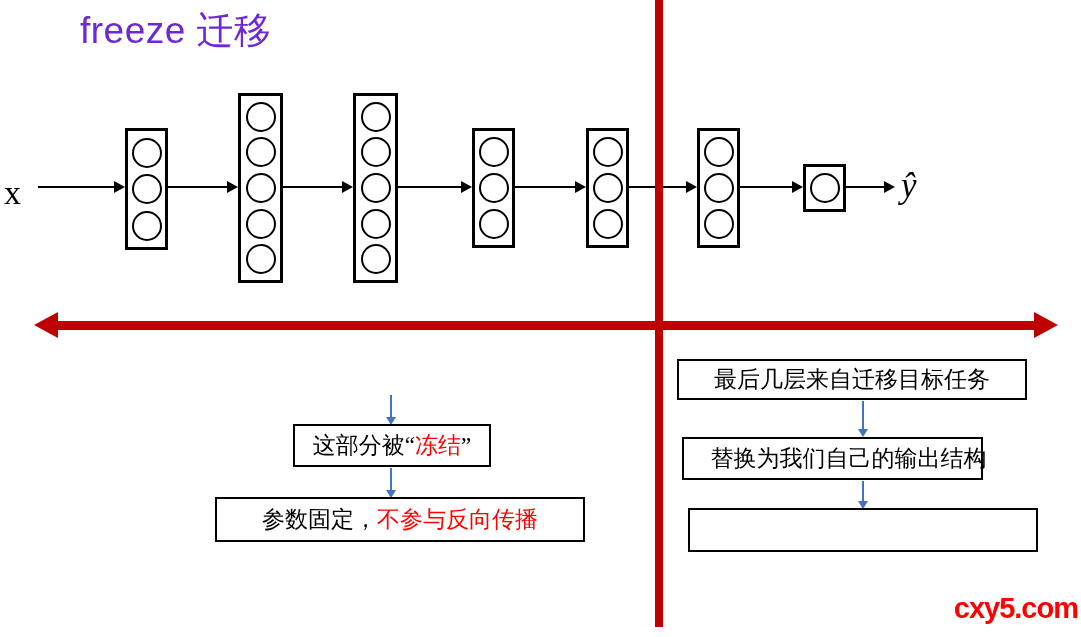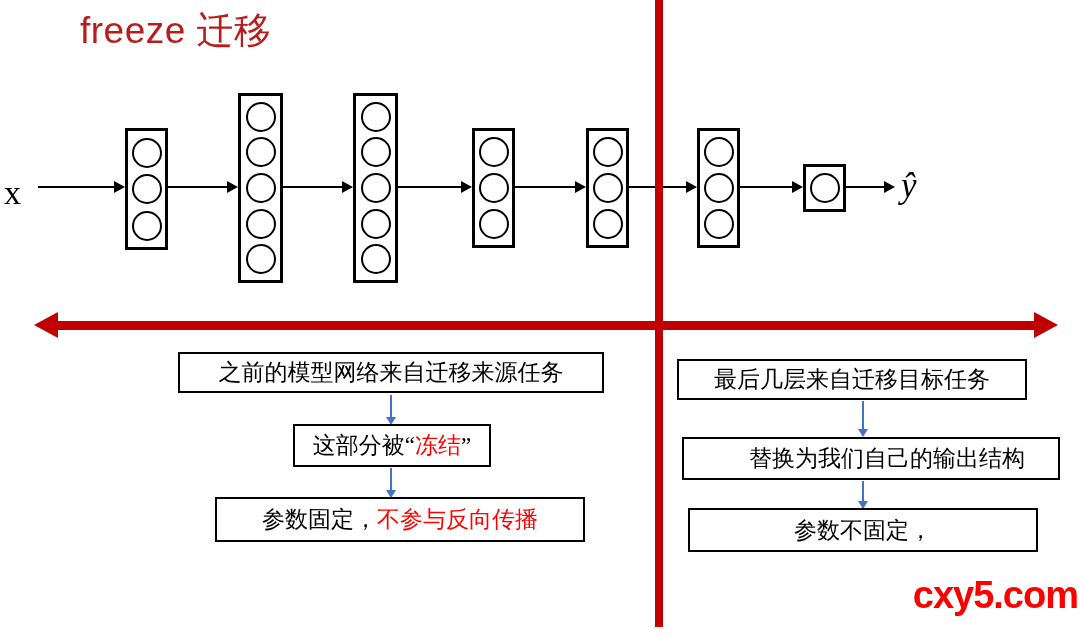--- a/index.html
+++ b/index.html
@@ -13,21 +13,21 @@
     position:relative;
     width:1081px;height:637px;
     background:#ffffff;
     overflow:hidden;
     font-family:"Liberation Serif","DejaVu Serif",serif;
   }
   
   .title{
     position:absolute;left:80px;top:6px;
     font-family:"Liberation Sans","DejaVu Sans",sans-serif;
-    font-size:37px;color:#b91c1c;letter-spacing:0.5px;text-align:center;
+    font-size:37px;color:#6d28d9;letter-spacing:0.5px;text-align:center;
   }
   
   .io-label{
     position:absolute;color:#000;
     font-family:"Liberation Serif","DejaVu Serif",serif;
   }
   .x-label{left:4px;top:174px;font-size:34px;}
   .y-label{left:901px;top:166px;font-size:35px;font-style:italic;}
   .layer{
     position:absolute;
@@ -89,44 +89,44 @@
     position:absolute;
     border:2px solid #000;background:#fff;
     display:flex;align-items:center;justify-content:center;
     font-size:23px;color:#000;white-space:nowrap;
     box-sizing:border-box;
   }
   .tb1L{left:178px;top:352px;width:426px;height:41px;}
   .tb2L{left:293px;top:424px;width:198px;height:43px;}
   .tb3L{left:215px;top:497px;width:370px;height:45px;}
   .tb1R{left:677px;top:359px;width:350px;height:41px;}
-  .tb2R{left:682px;top:437px;width:378px;height:43px;padding-left:32px;}
+  .tb2R{left:682px;top:437px;width:301px;height:43px;padding-left:32px;}
   .tb3R{left:688px;top:508px;width:350px;height:44px;}
   .seg-red{color:var(--text-red);}
   .seg-red-bold{color:var(--text-red);font-weight:normal;}
   
   .varrow{
     position:absolute;width:2px;background:var(--arrow-blue);
   }
   .varrow::after{
     content:"";position:absolute;left:-4px;bottom:-8px;
     width:0;height:0;
     border-top:8px solid var(--arrow-blue);
     border-left:5px solid transparent;
     border-right:5px solid transparent;
   }
   .vaL1{left:390px;top:395px;height:22px;}
   .vaL2{left:390px;top:468px;height:22px;}
   .vaR1{left:862px;top:401px;height:28px;}
   .vaR2{left:862px;top:481px;height:20px;}
   
   .watermark{
-    position:absolute;right:3px;bottom:20px;
+    position:absolute;right:3px;bottom:12px;
     font-family:"Liberation Sans","DejaVu Sans",sans-serif;
-    font-weight:bold;font-size:38px;letter-spacing:-1px;
+    font-weight:bold;font-size:29px;letter-spacing:-1px;
     color:var(--text-red);
   }
 </style>
 </head>
 <body>
 
 <div class="stage">
 
   <div class="title">freeze 迁移</div>
 
@@ -178,23 +178,20 @@
   <div class="harrow a4"></div>
   <div class="harrow a5"></div>
   <div class="harrow a6"></div>
   <div class="harrow a7"></div>
 
   <div class="red-vline"></div>
   <div class="red-hline"></div>
   <div class="red-head red-head-left"></div>
   <div class="red-head red-head-right"></div>
 
-  <div class="tbox tb1L">
-    <span>之前的模型网络来自迁移来源任务</span>
-  </div>
   <div class="varrow vaL1"></div>
   <div class="tbox tb2L">
     <span>这部分被“</span>
       <span class="seg-red-bold">冻结</span>
       <span>”</span>
   </div>
   <div class="varrow vaL2"></div>
   <div class="tbox tb1R">
     <span>最后几层来自迁移目标任务</span>
   </div>
@@ -202,18 +199,17 @@
   <div class="tbox tb3L">
     <span>参数固定，</span>
       <span class="seg-red">不参与反向传播</span>
   </div>
   <div class="varrow vaR1"></div>
   <div class="tbox tb2R">
     <span>替换为我们自己的输出结构</span>
   </div>
   <div class="varrow vaR2"></div>
   <div class="tbox tb3R">
-    <span>参数不固定，</span>
   </div>
 
   <div class="watermark">cxy5.com</div>
 
 </div>
 
 </body></html>

